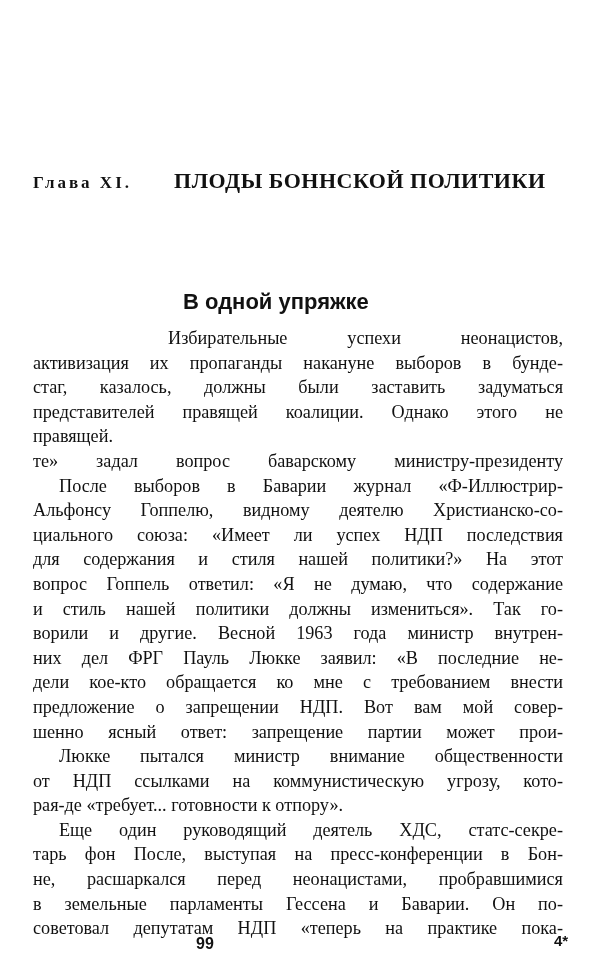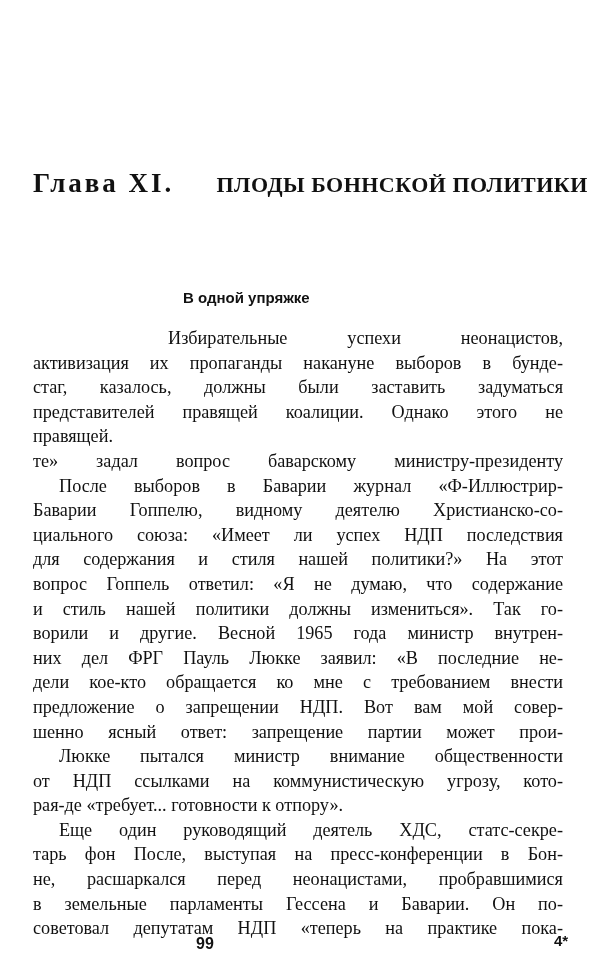--- a/index.html
+++ b/index.html
@@ -1,21 +1,21 @@
 <!DOCTYPE html>
 <html><head>
   <meta charset="utf-8">
   <style>
     html, body { margin: 0; padding: 0; background: #ffffff; }
     body { width: 600px; height: 962px; position: relative; overflow: hidden;
            font-family: "Liberation Serif", "DejaVu Serif", serif; color: #111; }
     .chapter { position: absolute; top: 168px; left: 33px; white-space: nowrap; }
-    .chapter-label { font-family: "Liberation Serif", serif; font-weight: bold; font-size: 27px; letter-spacing: 3px; margin-top: 15px; }
+    .chapter-label { font-family: "Liberation Serif", serif; font-weight: bold; font-size: 17px; letter-spacing: 3px; margin-top: 15px; }
     .chapter-title { font-family: Liberation Serif, serif; font-weight: bold; font-size: 22px; margin-left: 38px; letter-spacing: 0.5px; }
-    .section { position: absolute; top: 289px; left: 183px; font-family: "Liberation Sans", sans-serif; font-weight: bold; font-size: 15px; }
+    .section { position: absolute; top: 289px; left: 183px; font-family: "Liberation Sans", sans-serif; font-weight: bold; font-size: 22px; }
     .body { position: absolute; top: 326px; left: 33px; width: 530px;
             font-size: 18.2px; line-height: 24.6px; text-align: justify; }
     .line { display: block; text-align: justify; text-align-last: justify; white-space: nowrap; height: 24.6px; }
     .line.last { text-align-last: left; }
     .indent-first { padding-left: 135px; }
     .indent { padding-left: 26px; }
     .page-num { position: absolute; top: 935px; left: 196px; font-family: "Liberation Sans", sans-serif; font-weight: bold; font-size: 16px; }
     .sig { position: absolute; top: 932px; left: 554px; font-family: "Liberation Sans", sans-serif; font-weight: bold; font-size: 15px; }
   </style>
 </head>
@@ -29,26 +29,26 @@
 <div class="section">В одной упряжке</div>
 
 <div class="body">
   <span class="line indent-first">Избирательные успехи неонацистов,</span>
   <span class="line">активизация их пропаганды накануне выборов в бунде-</span>
   <span class="line">стаг, казалось, должны были заставить задуматься</span>
   <span class="line">представителей правящей коалиции. Однако этого не</span>
   <span class="line last">правящей.</span>
   <span class="line">те» задал вопрос баварскому министру-президенту</span>
   <span class="line indent">После выборов в Баварии журнал «Ф-Иллюстрир-</span>
-  <span class="line">Баварии Гоппелю, видному деятелю Христианско-со-</span>
+  <span class="line">Альфонсу Гоппелю, видному деятелю Христианско-со-</span>
   <span class="line">циального союза: «Имеет ли успех НДП последствия</span>
   <span class="line">для содержания и стиля нашей политики?» На этот</span>
   <span class="line">вопрос Гоппель ответил: «Я не думаю, что содержание</span>
   <span class="line">и стиль нашей политики должны измениться». Так го-</span>
-  <span class="line">ворили и другие. Весной 1965 года министр внутрен-</span>
+  <span class="line">ворили и другие. Весной 1963 года министр внутрен-</span>
   <span class="line">них дел ФРГ Пауль Люкке заявил: «В последние не-</span>
   <span class="line">дели кое-кто обращается ко мне с требованием внести</span>
   <span class="line">предложение о запрещении НДП. Вот вам мой совер-</span>
   <span class="line">шенно ясный ответ: запрещение партии может прои-</span>
   <span class="line indent">Люкке пытался министр внимание общественности</span>
   <span class="line">от НДП ссылками на коммунистическую угрозу, кото-</span>
   <span class="line last">рая-де «требует... готовности к отпору».</span>
   <span class="line indent">Еще один руководящий деятель ХДС, статс-секре-</span>
   <span class="line">тарь фон После, выступая на пресс-конференции в Бон-</span>
   <span class="line">не, расшаркался перед неонацистами, пробравшимися</span>

